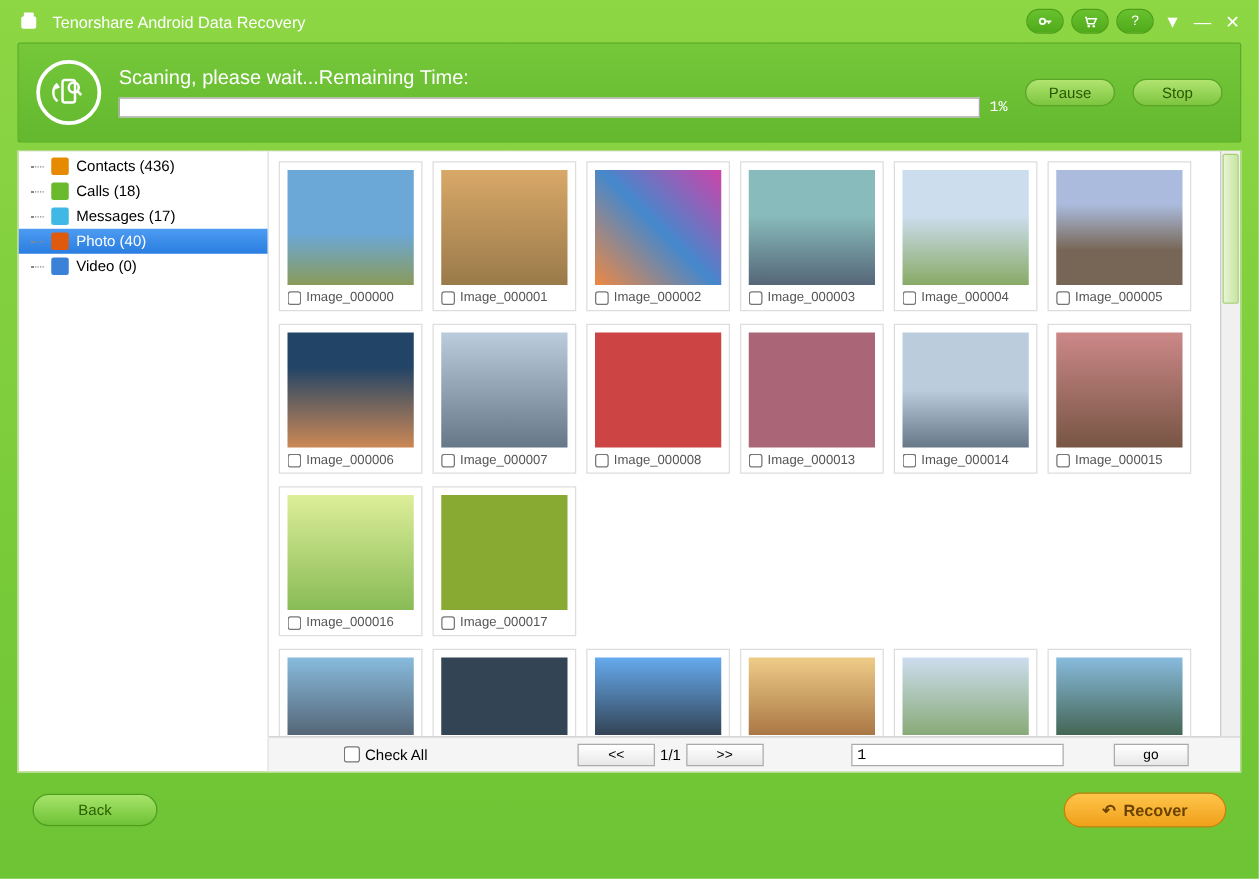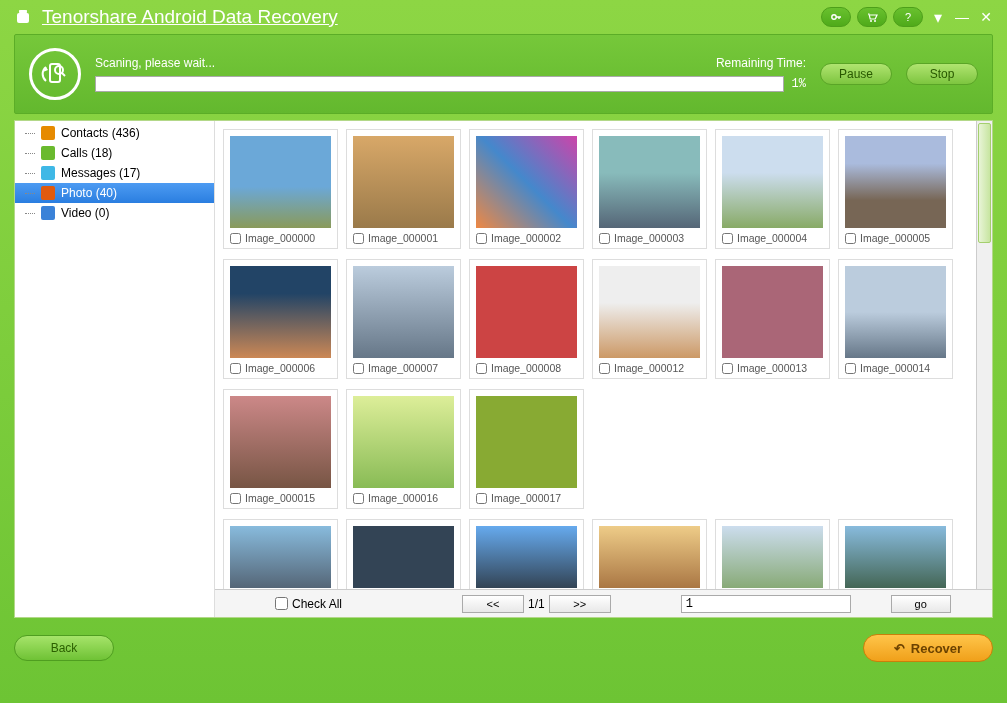--- a/index.html
+++ b/index.html
@@ -1,29 +1,29 @@
 <!DOCTYPE html>
 <html><head>
 <meta charset="utf-8">
 <style>
 * { margin: 0; padding: 0; box-sizing: border-box; font-family: "Tahoma", sans-serif; }
 body { width: 1007px; height: 703px; background: linear-gradient(to bottom, #8dd644, #6dc434); overflow: hidden; }
 
 .titlebar { height: 34px; display: flex; align-items: center; padding: 0 12px; color: #fff; }
 .logo { width: 22px; height: 22px; margin-right: 8px; display:flex; align-items:center; justify-content:center; }
-.title { font-size: 19px; flex: 1; text-decoration: underline; }
+.title { font-size: 13px; flex: 1; }
 .titlebar-btns { display: flex; gap: 6px; align-items:center; }
 .tbtn { width: 30px; height: 20px; border-radius: 10px; background: linear-gradient(to bottom,#69c12e,#4faa1a); border:1px solid #4d9f1a; display:flex; align-items:center; justify-content:center; color:#fff; font-size:11px; cursor:pointer; }
 .tdrop { width: 18px; height:18px; display:flex; align-items:center; justify-content:center; color:#fff; cursor:pointer; }
 .tsys { width:18px; height:18px; display:flex; align-items:center; justify-content:center; color:#fff; cursor:pointer; font-size:14px; }
 
 .scanbar { height: 80px; margin: 0 14px; background: linear-gradient(to bottom,#76c83a,#63b82e); border:1px solid #5bad27; border-radius:2px; display:flex; align-items:center; padding:0 14px; gap:14px; }
 .scan-icon { width:52px; height:52px; border:3px solid #fff; border-radius:50%; display:flex; align-items:center; justify-content:center; }
 .scan-mid { flex:1; }
-.scan-labels { display:flex; justify-content:space-between; color:#fff; font-size:12px; font-family:"Courier New",monospace; margin-bottom:6px; }
+.scan-labels { display:flex; justify-content:flex-start; color:#fff; font-size:16px; font-family:"Courier New",monospace; margin-bottom:6px; }
 .progress-row { display:flex; align-items:center; gap:8px; }
 .progress { flex:1; height:16px; background:#fff; border:1px solid #aaa; }
 .progress-pct { color:#fff; font-size:12px; font-family:"Courier New",monospace; }
 .scan-btn { width:72px; height:22px; border-radius:11px; background:linear-gradient(to bottom,#b0e470,#7dc53f); border:1px solid #5aa527; color:#295900; font-size:12px; display:flex; align-items:center; justify-content:center; cursor:pointer; }
 
 .content { position:relative; margin: 6px 14px 0 14px; height: 498px; background:#fff; border:1px solid #b3d889; display:flex; }
 .sidebar { width:200px; border-right:1px solid #ddd; padding:2px 0; font-family:"Courier New",monospace; font-size:12px; }
 .side-item { display:flex; align-items:center; height:20px; padding-left:26px; gap:6px; cursor:pointer; position:relative; }
 .side-item.selected { background:linear-gradient(to bottom,#4d9bf2,#2a7ee0); color:#fff; }
 .side-icon { width:14px; height:14px; display:inline-block; border-radius:2px; }
@@ -45,21 +45,21 @@
 .scroll-thumb { position:absolute; left:1px; right:1px; top:2px; height:120px; background:linear-gradient(to right,#e8f4d6,#c7e5a0); border:1px solid #a4cf6e; border-radius:2px; }
 
 .pager { height:28px; border-top:1px solid #ccc; background:#f5f5f5; display:flex; align-items:center; padding:0 10px; gap:10px; font-family:"Courier New",monospace; font-size:12px; }
 .pager .spacer { width:40px; }
 .pg-check { display:flex; align-items:center; gap:4px; }
 .pg-nav { display:flex; align-items:center; gap:4px; margin-left:110px; }
 .pg-btn { width:62px; height:18px; border:1px solid #aaa; background:linear-gradient(to bottom,#fff,#e8e8e8); display:flex; align-items:center; justify-content:center; font-size:11px; cursor:pointer; }
 .pg-input { width:170px; height:18px; border:1px solid #aaa; padding:0 4px; font-family:"Courier New",monospace; font-size:12px; margin-left:60px; }
 .pg-go { width:60px; margin-left:30px; }
 
-.footer { height:60px; display:flex; align-items:center; justify-content:space-between; padding:0 14px; }
+.footer { height:60px; display:flex; align-items:center; justify-content:space-between; padding:0 26px; }
 .btn-back { width:100px; height:26px; border-radius:13px; background:linear-gradient(to bottom,#a6e46a,#6fc235); border:1px solid #4f9e20; color:#2b5f00; font-size:12px; display:flex; align-items:center; justify-content:center; cursor:pointer; }
 .btn-recover { width:130px; height:28px; border-radius:14px; background:linear-gradient(to bottom,#ffc54a,#f0a01a); border:1px solid #c97f0a; color:#6b4200; font-size:13px; font-weight:bold; display:flex; align-items:center; justify-content:center; gap:6px; cursor:pointer; }
 
 
 .c0{background:linear-gradient(to bottom,#6ba8d8 55%,#8a9a5a);} 
 .c1{background:linear-gradient(to bottom,#d8a868,#9a7a4a);} 
 .c2{background:linear-gradient(45deg,#e84,#48c,#c4a);} 
 .c3{background:linear-gradient(to bottom,#8bb 40%,#567);} 
 .c4{background:linear-gradient(to bottom,#cde 40%,#8a6);} 
 .c5{background:linear-gradient(to bottom,#abd 30%,#765 70%);} 
@@ -228,27 +228,20 @@
             </div>
           </div>
           <div class="thumb">
             <div class="thumb-img c8"></div>
             <div class="thumb-row">
               <input type="checkbox" style="">
               <span>Image_000008</span>
             </div>
           </div>
           <div class="thumb">
-            <div class="thumb-img c12"></div>
-            <div class="thumb-row">
-              <input type="checkbox" style="">
-              <span>Image_000012</span>
-            </div>
-          </div>
-          <div class="thumb">
             <div class="thumb-img c13"></div>
             <div class="thumb-row">
               <input type="checkbox" style="">
               <span>Image_000013</span>
             </div>
           </div>
           <div class="thumb">
             <div class="thumb-img c14"></div>
             <div class="thumb-row">
               <input type="checkbox" style="">

